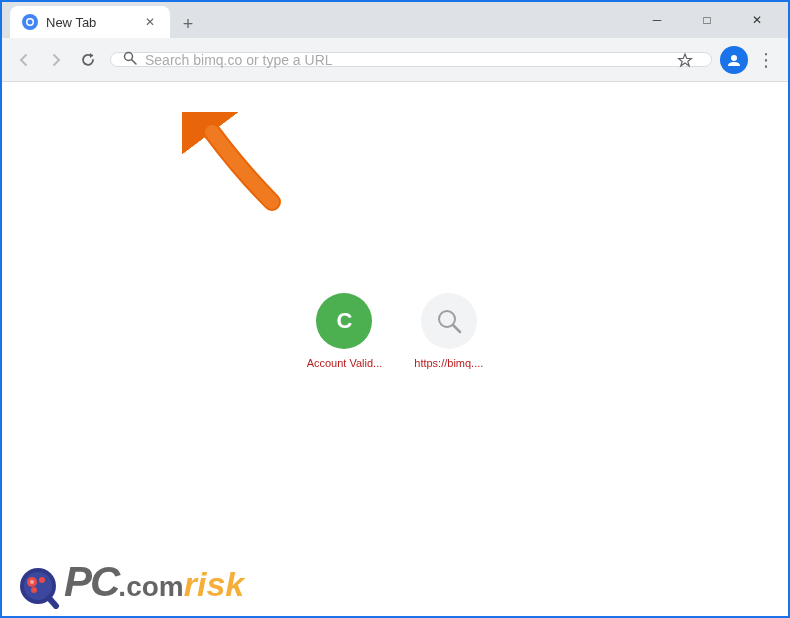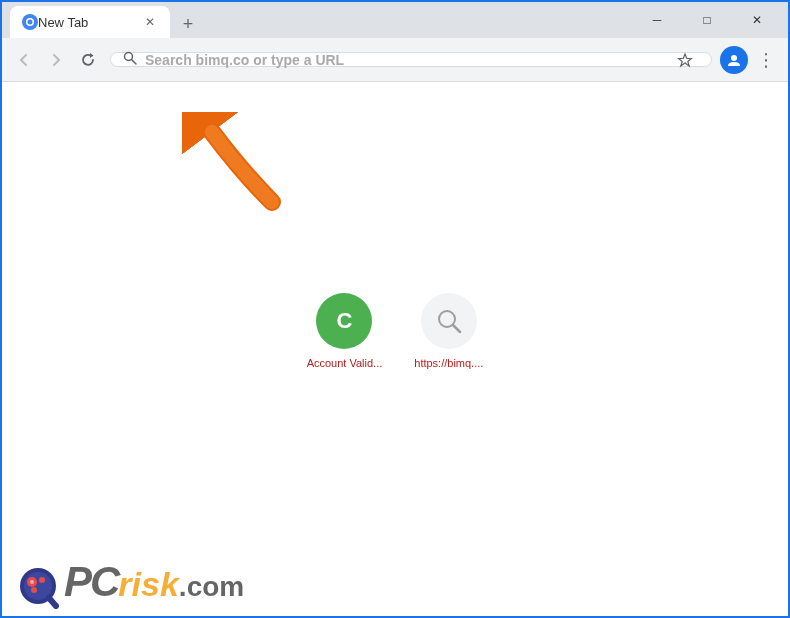--- a/index.html
+++ b/index.html
@@ -28,20 +28,21 @@
       height: 100%;
       flex: 1;
     }
     .tab {
       background: #fff;
       border-radius: 8px 8px 0 0;
       height: 32px;
       display: flex;
       align-items: center;
       padding: 0 12px;
+      gap: 8px;
       min-width: 160px;
       max-width: 240px;
       position: relative;
     }
     .tab-favicon {
       width: 16px;
       height: 16px;
       border-radius: 50%;
       background: #4285f4;
       display: flex;
@@ -128,21 +129,20 @@
       flex: 1;
       height: 15px;
       background: #fff;
       border: 1px solid #dadce0;
       border-radius: 16px;
       display: flex;
       align-items: center;
       padding: 0 12px;
       gap: 8px;
       margin: 0 4px;
-      font-weight: bold;
     }
     .address-icon {
       font-size: 14px;
       color: #5f6368;
       flex-shrink: 0;
     }
     .star-btn {
       width: 28px;
       height: 28px;
       display: flex;
@@ -355,17 +355,17 @@
       <circle cx="26" cy="28" r="18" fill="#1a237e"></circle>
       <circle cx="26" cy="28" r="14" fill="#283593"></circle>
       <circle cx="20" cy="24" r="5" fill="#e53935"></circle>
       <circle cx="30" cy="22" r="3" fill="#e53935"></circle>
       <circle cx="22" cy="32" r="3" fill="#e53935"></circle>
       <line x1="37" y1="40" x2="44" y2="48" stroke="#1a237e" stroke-width="6" stroke-linecap="round"></line>
       <circle cx="20" cy="24" r="2" fill="white" opacity="0.5"></circle>
     </svg>
     <div style="display:flex;align-items:baseline;">
       <span style="font-size:42px;font-weight:900;color:#555;font-style:italic;letter-spacing:-2px;">PC</span>
+      <span style="font-size:28px;font-weight:700;color:#555;">.com</span>
       <span style="font-size:34px;font-weight:700;color:#f5a623;font-style:italic;">risk</span>
-      <span style="font-size:28px;font-weight:700;color:#555;">.com</span>
     </div>
   </div>
 </div>
 
 </body></html>

